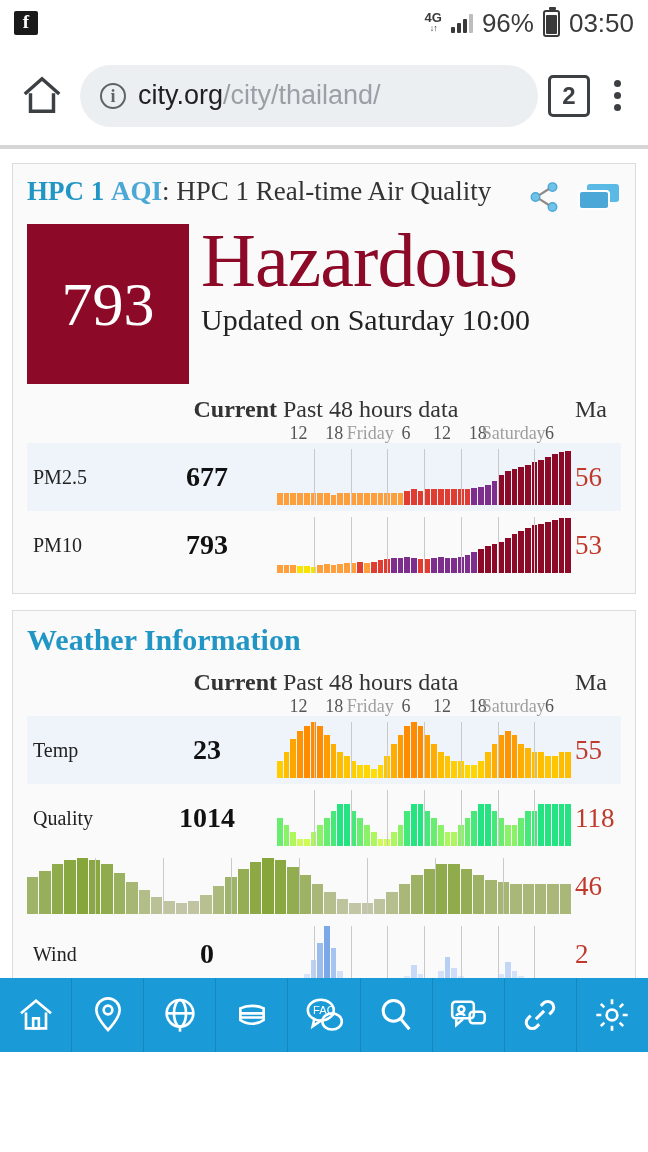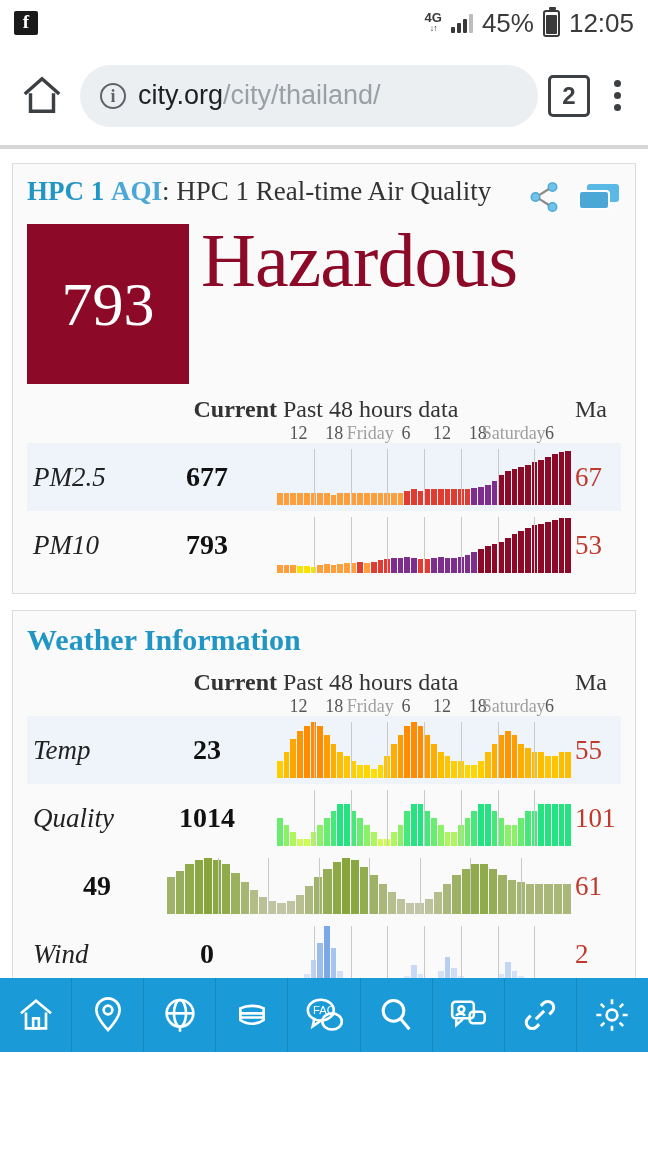--- a/index.html
+++ b/index.html
@@ -99,21 +99,21 @@
   .primary b { font-weight: bold; }
 
   
   .tblhead { display: flex; font-family: "Liberation Serif", serif; font-size: 24px; color: #333; padding-top: 12px;}
   .th-cur { width: 250px; text-align: right; font-weight: bold; }
   .th-past { flex: 1; text-align: left; padding-left: 6px; }
   .th-max { width: 46px; text-align: left; }
 
   .row { display: flex; align-items: center; height: 68px; }
   .row.alt { background: #eef4fa; }
-  .row .name { width: 110px; font-family: "Liberation Serif", serif; font-size: 27px; color: #222; padding-left: 6px; overflow:hidden; white-space:nowrap;font-style:italic;}
+  .row .name { width: 110px; font-family: "Liberation Serif", serif; font-size: 20px; color: #222; padding-left: 6px; overflow:hidden; white-space:nowrap;}
   .row .val { width: 140px; text-align: center; font-family: "Liberation Serif", serif; font-size: 28px; font-weight: bold; color: #111; }
   .row .spark { flex: 1; height: 56px; position: relative; overflow: hidden; }
   .row .maxv { width: 50px; text-align: left; font-family: "Liberation Serif", serif; font-size: 27px; color: #c0392b; padding-left: 4px; overflow: hidden; white-space: nowrap;}
 
   .axis { position: relative; height: 20px; margin-left: 250px; margin-right: 50px; }
   .axis span {
     position: absolute; top: 0; font-family: "Liberation Serif", serif;
     font-size: 18px; color: #555; transform: translateX(-50%);
   }
   .axis span.day { color: #9e9e9e; }
@@ -170,23 +170,23 @@
   <div class="sb-right">
     <div class="net-4g">
       <span>4G</span><small>↓↑</small>
     </div>
     <div class="bars">
         <i></i>
         <i></i>
         <i></i>
         <i></i>
       </div>
-    <div class="pct">45%</div>
+    <div class="pct">96%</div>
     <div class="batt"></div>
-    <div class="clock">12:05</div>
+    <div class="clock">03:50</div>
   </div>
 </div>
 
 <div class="browserbar">
   <div class="home-btn">
     <svg width="46" height="46" viewBox="0 0 24 24" fill="none" stroke="#3c4043" stroke-width="1.8">
       <path d="M3 11 L12 3 L21 11"></path>
         <path d="M6 10.5 V20 H18 V10.5"></path>
     </svg>
   </div>
@@ -226,20 +226,21 @@
               <rect x="2" y="9" width="30" height="18" rx="3" fill="#4aa7d6" stroke="#ffffff" stroke-width="2"></rect>
             </svg>
           </span>
         </div>
       </div>
 
       <div class="aqi-main">
         <div class="aqi-box">793</div>
         <div class="aqi-right">
           <div class="hazard">Hazardous</div>
+          <div class="updated">Updated on Saturday 10:00</div>
         </div>
       </div>
 
       <div class="tblhead">
         <div class="th-cur">Current</div>
         <div class="th-past">Past 48 hours data</div>
         <div class="th-max">Ma</div>
       </div>
 
       <div class="axis" id="aqi-axis">
@@ -306,21 +307,21 @@
             <div class="gridlines">
               <i style="left: 12.5%;"></i>
               <i style="left: 25%;"></i>
               <i style="left: 37.5%;"></i>
               <i style="left: 50%;"></i>
               <i style="left: 62.5%;"></i>
               <i style="left: 75%;"></i>
               <i style="left: 87.5%;"></i>
             </div>
           </div>
-        <div class="maxv">67</div>
+        <div class="maxv">56</div>
       </div>
       <div class="row">
         <div class="name">PM10</div>
         <div class="val">793</div>
         <div class="spark" id="spark-pm10">
             <div class="bars-wrap">
               <i style="height: 13.75%; background: rgb(255, 159, 60);"></i>
               <i style="height: 15%; background: rgb(255, 159, 60);"></i>
               <i style="height: 13.75%; background: rgb(255, 159, 60);"></i>
               <i style="height: 12.5%; background: rgb(247, 228, 0);"></i>
@@ -516,24 +517,23 @@
             <div class="gridlines">
               <i style="left: 12.5%;"></i>
               <i style="left: 25%;"></i>
               <i style="left: 37.5%;"></i>
               <i style="left: 50%;"></i>
               <i style="left: 62.5%;"></i>
               <i style="left: 75%;"></i>
               <i style="left: 87.5%;"></i>
             </div>
           </div>
-        <div class="maxv">101</div>
+        <div class="maxv">118</div>
       </div>
       <div class="row">
-        <div class="val">49</div>
         <div class="spark" id="spark-humi">
             <div class="bars-wrap">
               <i style="height: 65.3846%; background: rgb(160, 180, 105);"></i>
               <i style="height: 76.9231%; background: rgb(151, 175, 90);"></i>
               <i style="height: 88.4615%; background: rgb(143, 171, 75);"></i>
               <i style="height: 96.1538%; background: rgb(137, 168, 65);"></i>
               <i style="height: 100%; background: rgb(134, 166, 60);"></i>
               <i style="height: 96.1538%; background: rgb(137, 168, 65);"></i>
               <i style="height: 88.4615%; background: rgb(143, 171, 75);"></i>
               <i style="height: 73.0769%; background: rgb(154, 177, 95);"></i>
@@ -577,21 +577,21 @@
             <div class="gridlines">
               <i style="left: 12.5%;"></i>
               <i style="left: 25%;"></i>
               <i style="left: 37.5%;"></i>
               <i style="left: 50%;"></i>
               <i style="left: 62.5%;"></i>
               <i style="left: 75%;"></i>
               <i style="left: 87.5%;"></i>
             </div>
           </div>
-        <div class="maxv">61</div>
+        <div class="maxv">46</div>
       </div>
       <div class="row">
         <div class="name">Wind</div>
         <div class="val">0</div>
         <div class="spark" id="spark-wind">
             <div class="bars-wrap">
               <i style="height: 2%; background: rgba(0, 0, 0, 0);"></i>
               <i style="height: 2%; background: rgba(0, 0, 0, 0);"></i>
               <i style="height: 2%; background: rgba(0, 0, 0, 0);"></i>
               <i style="height: 2%; background: rgba(0, 0, 0, 0);"></i>

